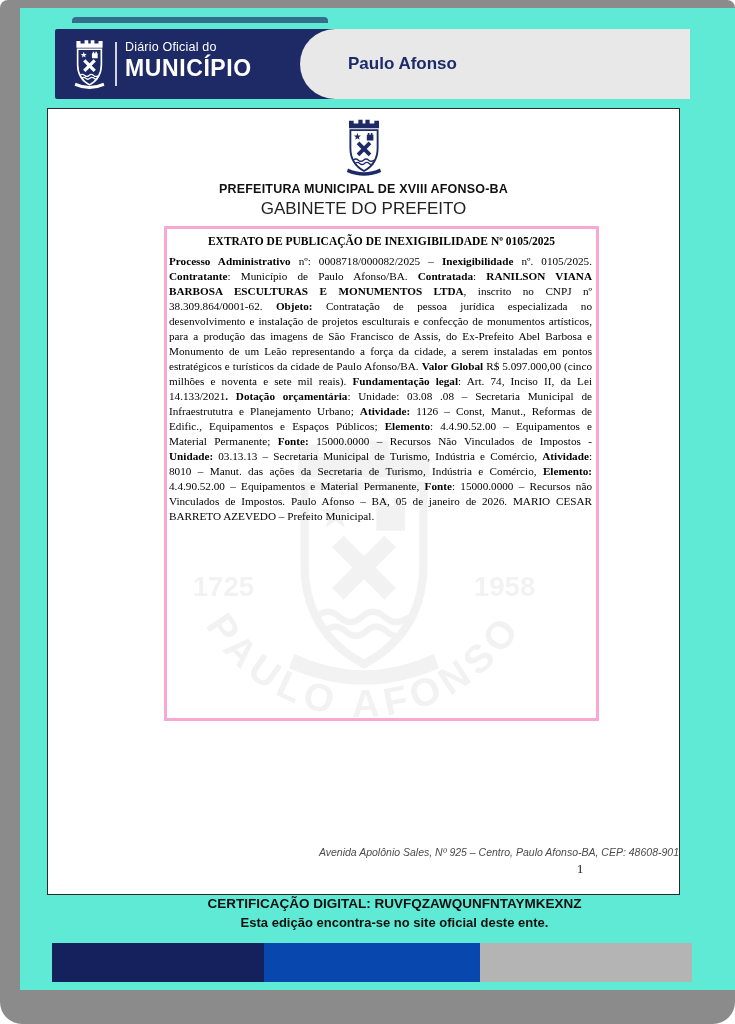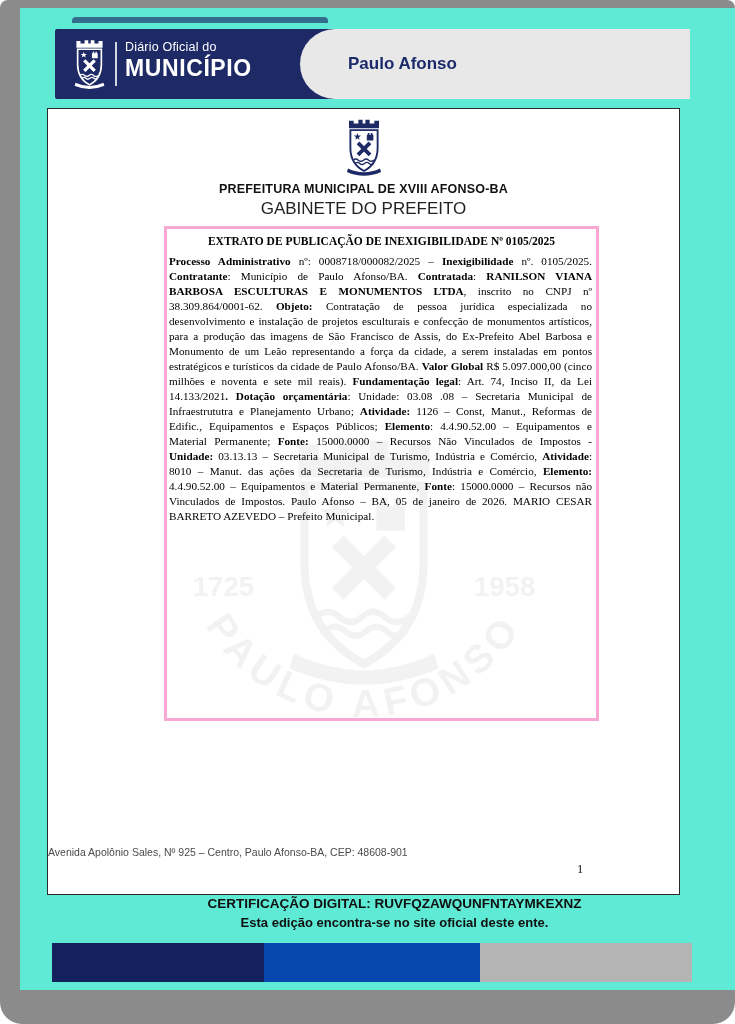--- a/index.html
+++ b/index.html
@@ -42,22 +42,22 @@
   .wm-city{font-size:38px;font-weight:bold;letter-spacing:6px;fill:#222;}
 
   .notice-box{position:absolute;left:116px;top:117px;width:429px;height:489px;
               border:3px solid #f9a8d4;z-index:2;background:transparent;}
   .notice-title{margin-top:6px;text-align:center;font-family:"Liberation Serif",serif;
                 font-weight:bold;font-size:11.5px;color:#000;}
   .notice-body{margin:7px 4px 0 2px;font-family:"Liberation Serif",serif;font-size:11.2px;
                line-height:15px;text-align:justify;color:#000;}
   .notice-body .b{font-weight:bold;}
 
-  .address{position:absolute;top:737px;left:0;right:0;text-align:left;
-           font-size:10.5px;color:#4b4b4b;}
+  .address{position:absolute;top:737px;left:0;right:0;text-align:right;
+           font-size:10.5px;color:#4b4b4b;font-style:italic;}
   .page-num{position:absolute;top:753px;left:529px;font-family:"Liberation Serif",serif;
             font-size:12.5px;color:#111;}
 
   
   .cert{position:absolute;top:888px;left:16px;right:0;text-align:center;color:#101010;font-weight:bold;}
   .cert-line1{font-size:13.5px;}
   .cert-line2{font-size:13px;margin-top:4px;}
 
   
   .bars{position:absolute;left:32px;top:935px;width:640px;height:39px;display:flex;}

